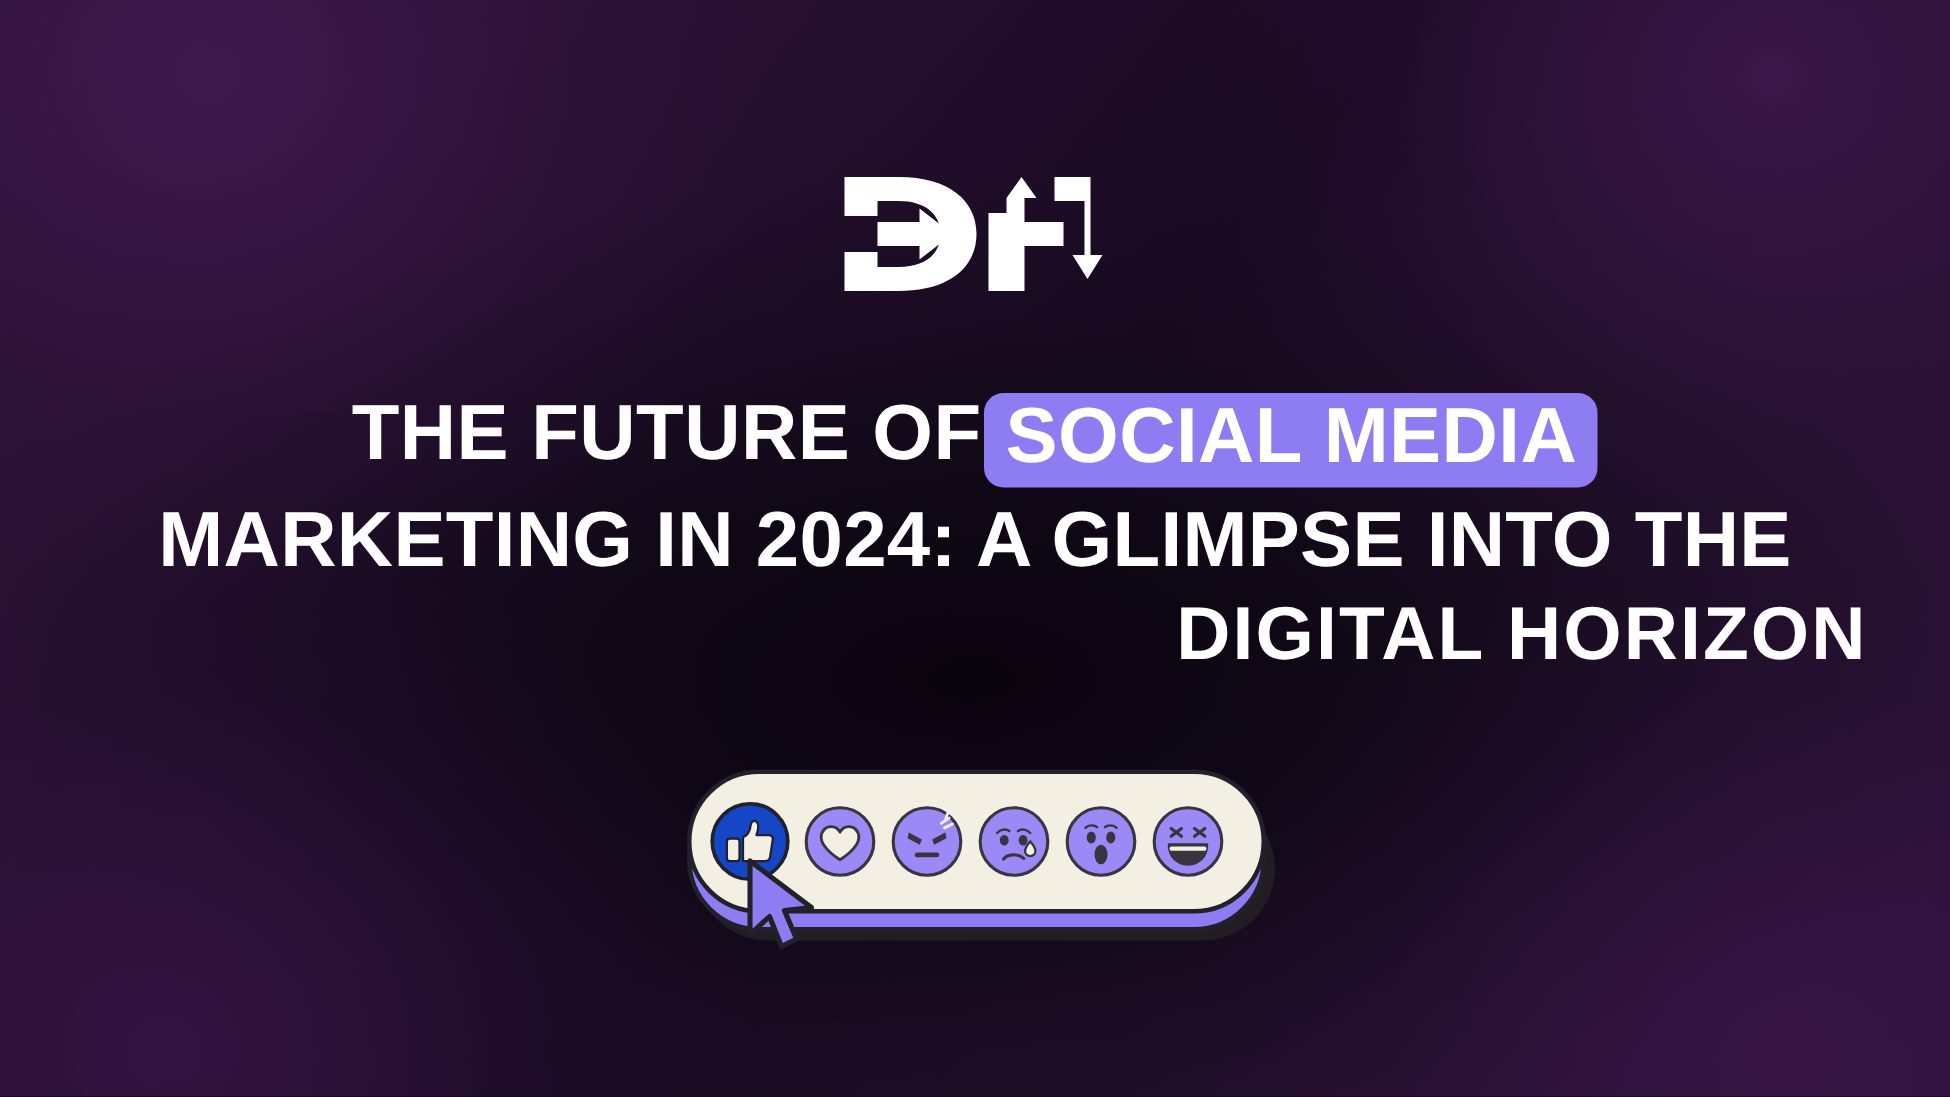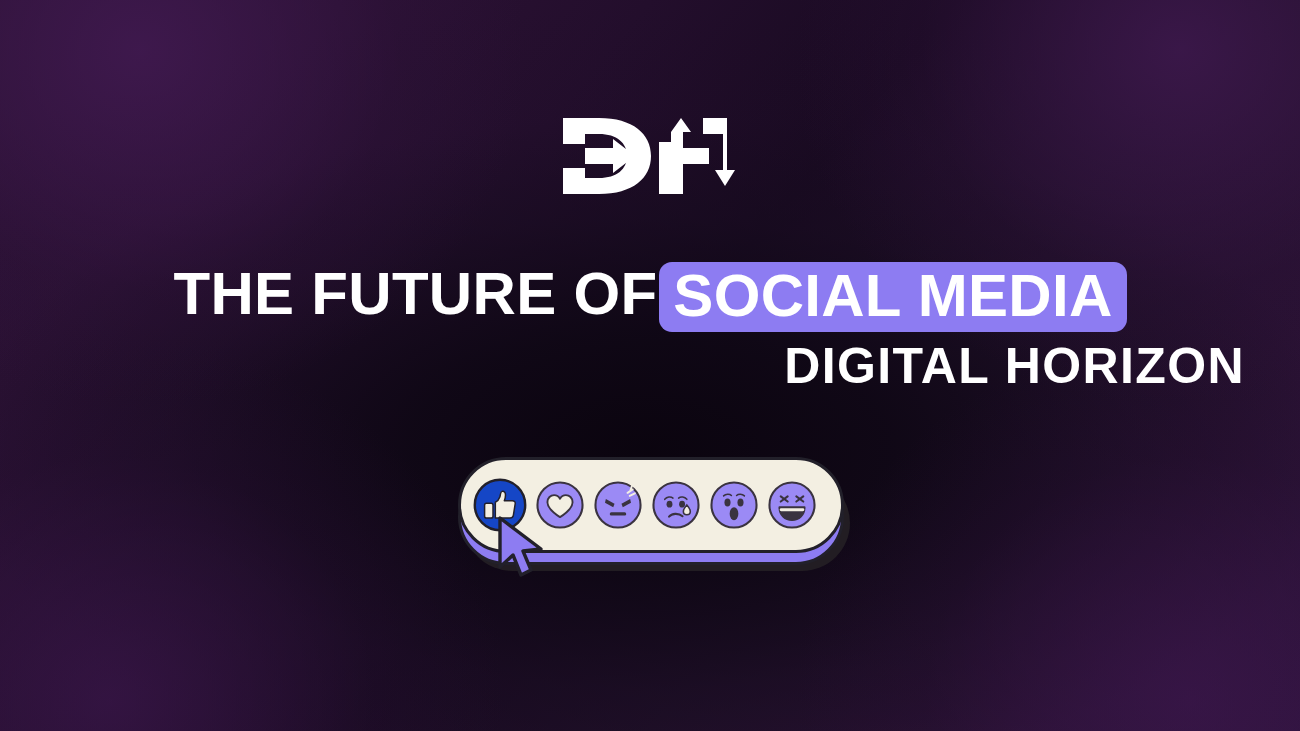--- a/index.html
+++ b/index.html
@@ -88,21 +88,21 @@
     text-align: center;
     color: #ffffff;
   }
   .hl-line {
     display: block;
     font-weight: 700;
     line-height: 1.0;
     white-space: nowrap;
   }
   .hl-line.l1 {
-    font-size: 60px;
+    font-size: 52px;
     letter-spacing: 0.3px;
     margin-bottom: 11px;
   }
   .hl-line.l2 {
     font-size: 52px;
     letter-spacing: 0.2px;
     margin-bottom: 11px;
   }
   .hl-line.l3 {
     font-size: 50px;
@@ -250,20 +250,21 @@
             L148,28
             Z"></path>
 
           <rect x="128" y="42" width="26" height="16"></rect>
         </g>
       </svg>
     </div>
 
     <div class="headline">
       <span class="hl-line l1"><span class="hl-plain">THE FUTURE OF</span><span class="hl-mark">SOCIAL MEDIA</span></span>
+      <span class="hl-line l2">MARKETING IN 2024: A GLIMPSE INTO THE</span>
       <span class="hl-line l3">DIGITAL HORIZON</span>
     </div>
 
     <div class="react-zone">
 
       <div class="react-shadow-dark"></div>
       <div class="react-shadow-purple"></div>
 
       <div class="react-pill">
 

